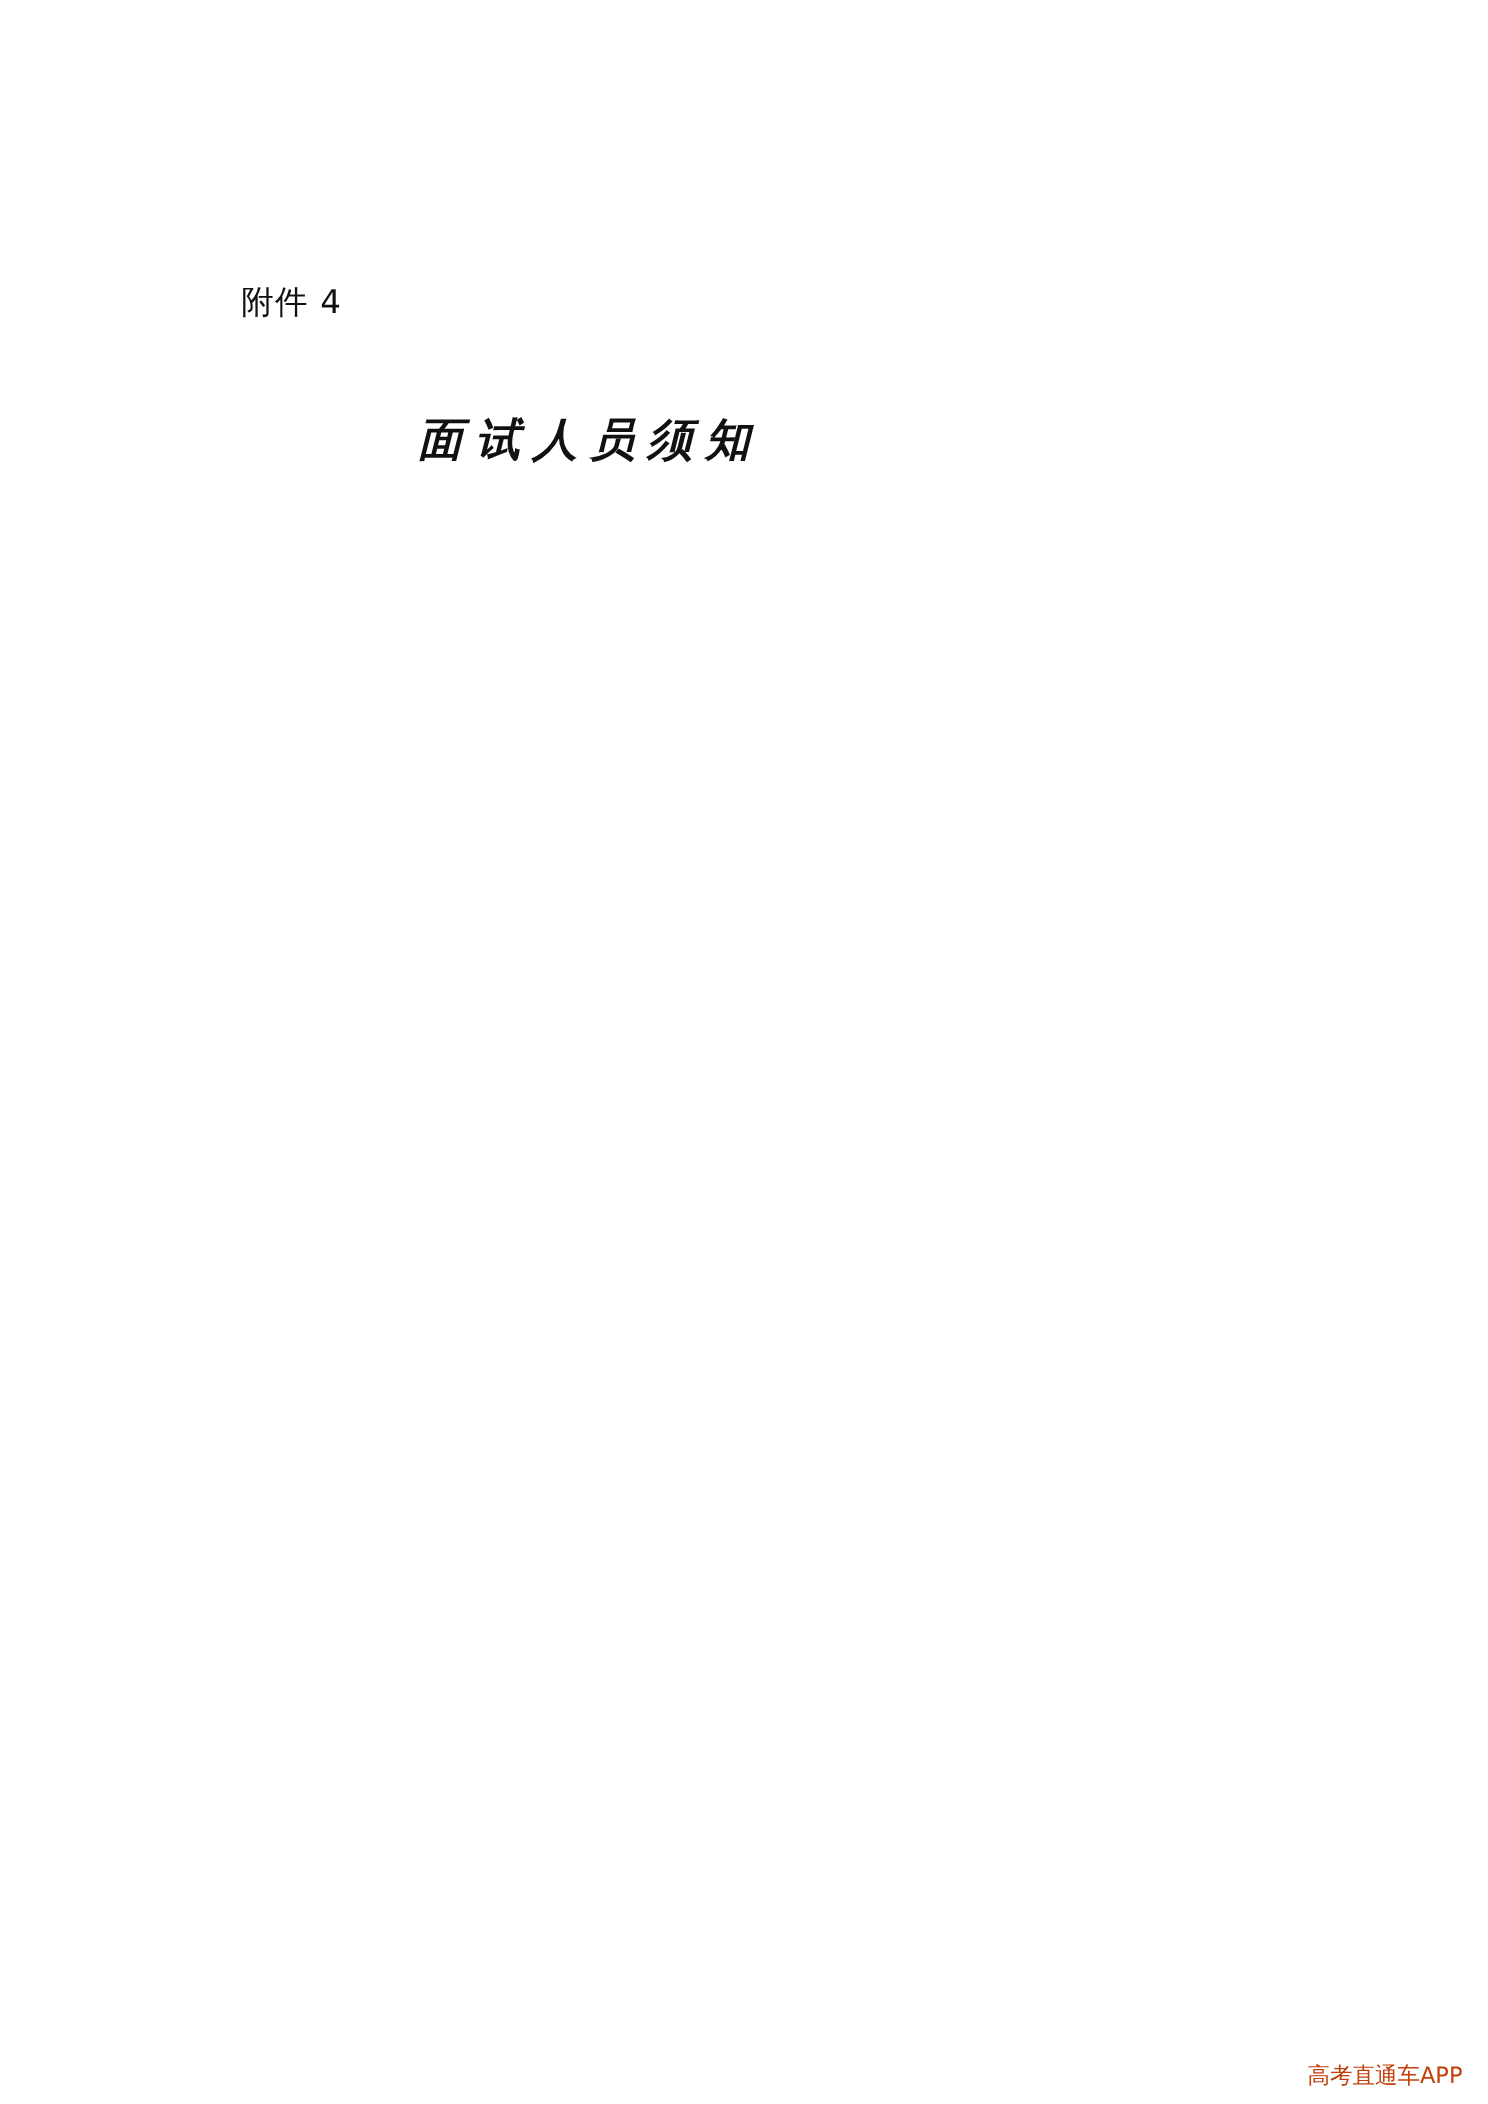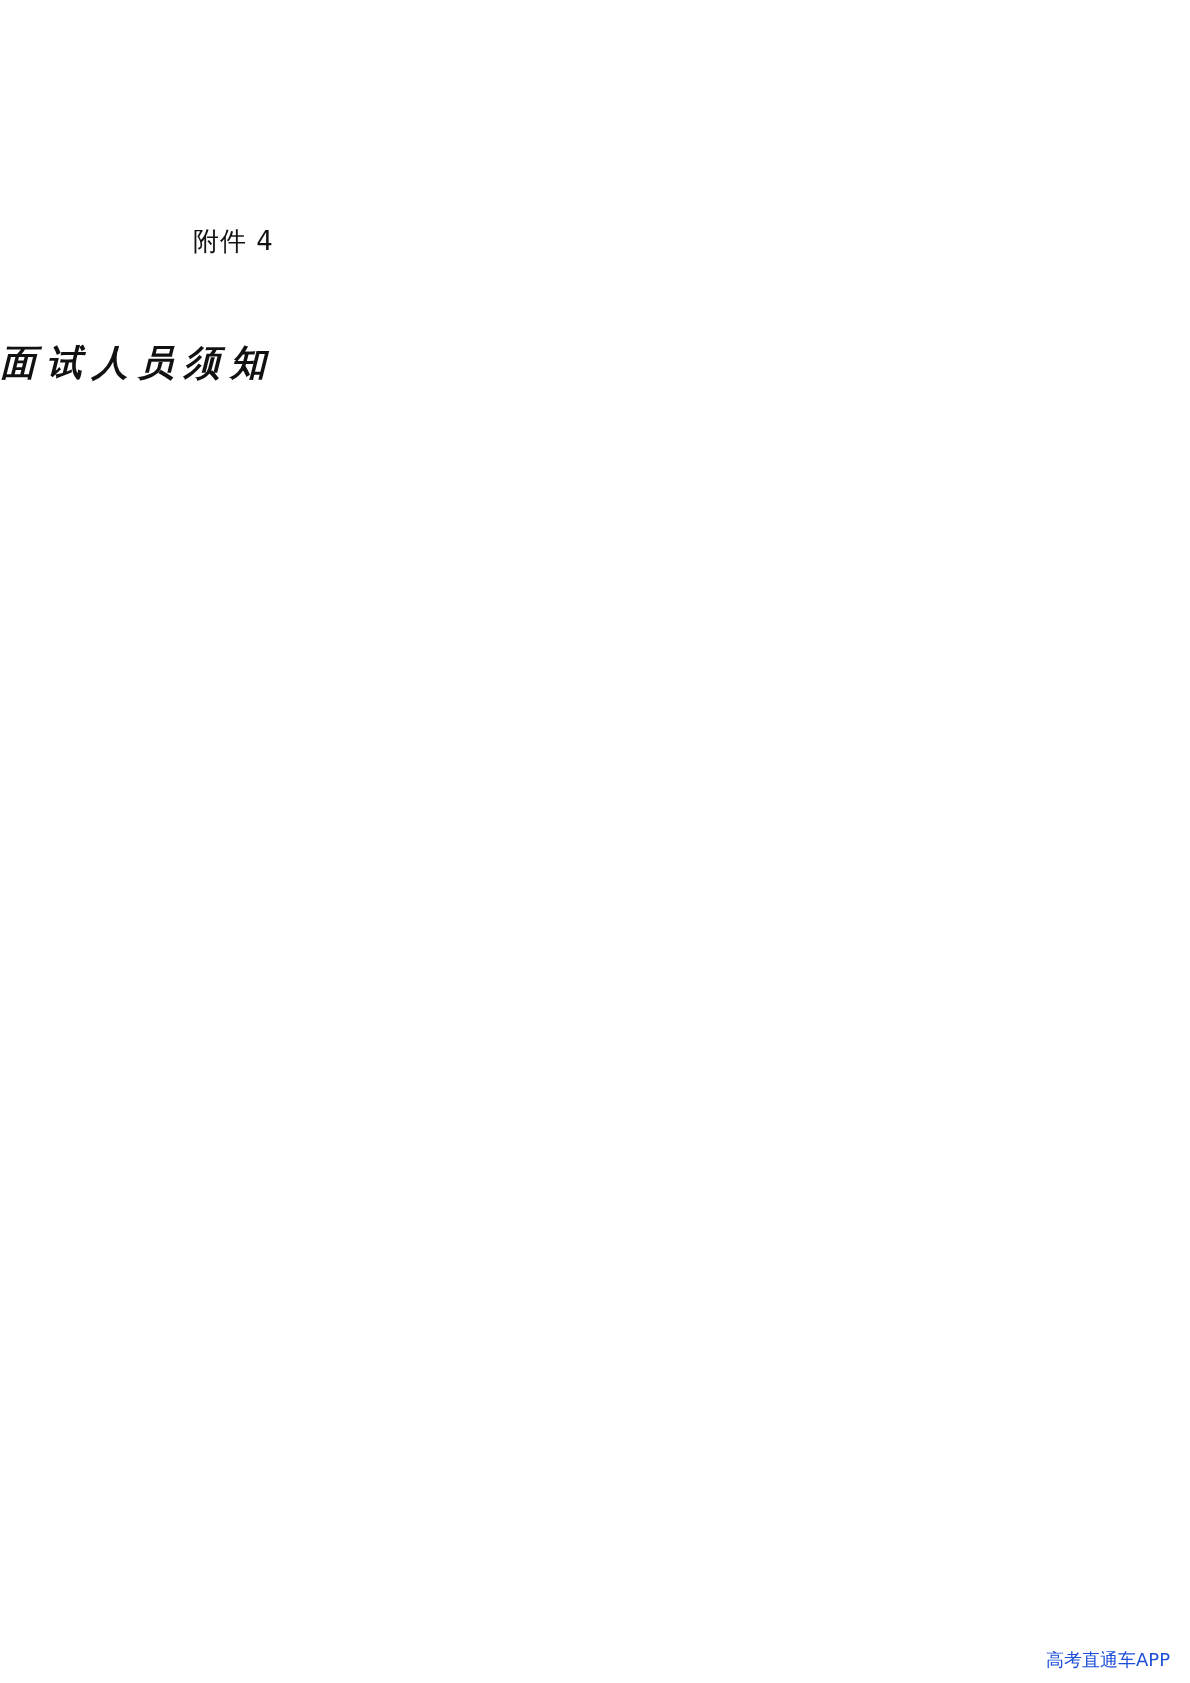--- a/index.html
+++ b/index.html
@@ -1,22 +1,22 @@
 <!DOCTYPE html>
 <html><head>
 <meta charset="utf-8">
 <style>
   html, body { margin: 0; padding: 0; background: #ffffff; }
   body { width: 1190px; height: 1683px; position: relative; overflow: hidden;
          font-family: "DejaVu Serif", "Liberation Serif", serif; color: #111; }
   .attachment { position: absolute; left: 157px; top: 224px; font-family: "DejaVu Sans", "Liberation Sans", sans-serif; font-size: 26px; letter-spacing: 1px; margin-left: 36px; }
-  .title { position: absolute; left: 0; width: 944px; top: 339px; text-align: left; font-size: 36px; font-weight: bold; letter-spacing: 10px; font-style: italic; }
+  .title { position: absolute; left: 0; width: 944px; top: 328px; text-align: center; font-size: 36px; font-weight: bold; letter-spacing: 10px; font-style: italic; }
   .body-text { position: absolute; left: 157px; top: 445px; width: 900px; font-size: 28px; line-height: 59.2px; letter-spacing: 2.6px; text-align: justify; }
   .body-text p { margin: 0; text-indent: 60px; }
-  .watermark { position: absolute; right: 20px; top: 1648px; font-family: "DejaVu Sans", "Liberation Sans", sans-serif; font-size: 18px; color: #1d4ed8; }
+  .watermark { position: absolute; right: 20px; top: 1648px; font-family: "DejaVu Sans", "Liberation Sans", sans-serif; font-size: 18px; color: #c2410c; }
 </style>
 </head>
 <body>
 
 <div class="attachment">附件 4</div>
 <div class="title">面试人员须知</div>
 
 <div class="body-text">
 </div>
 

